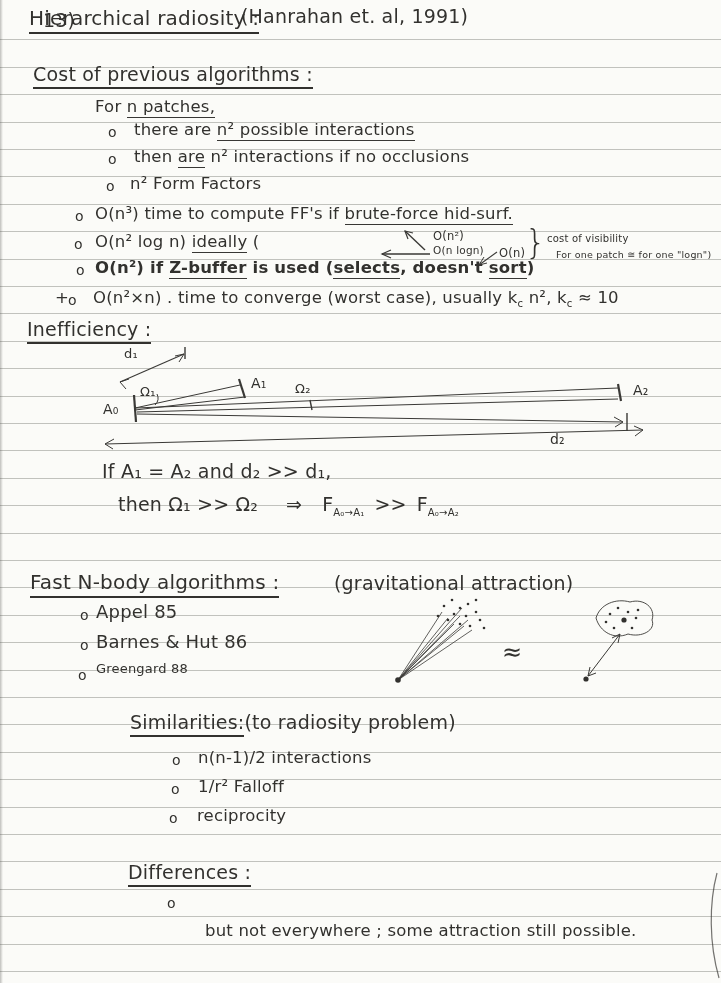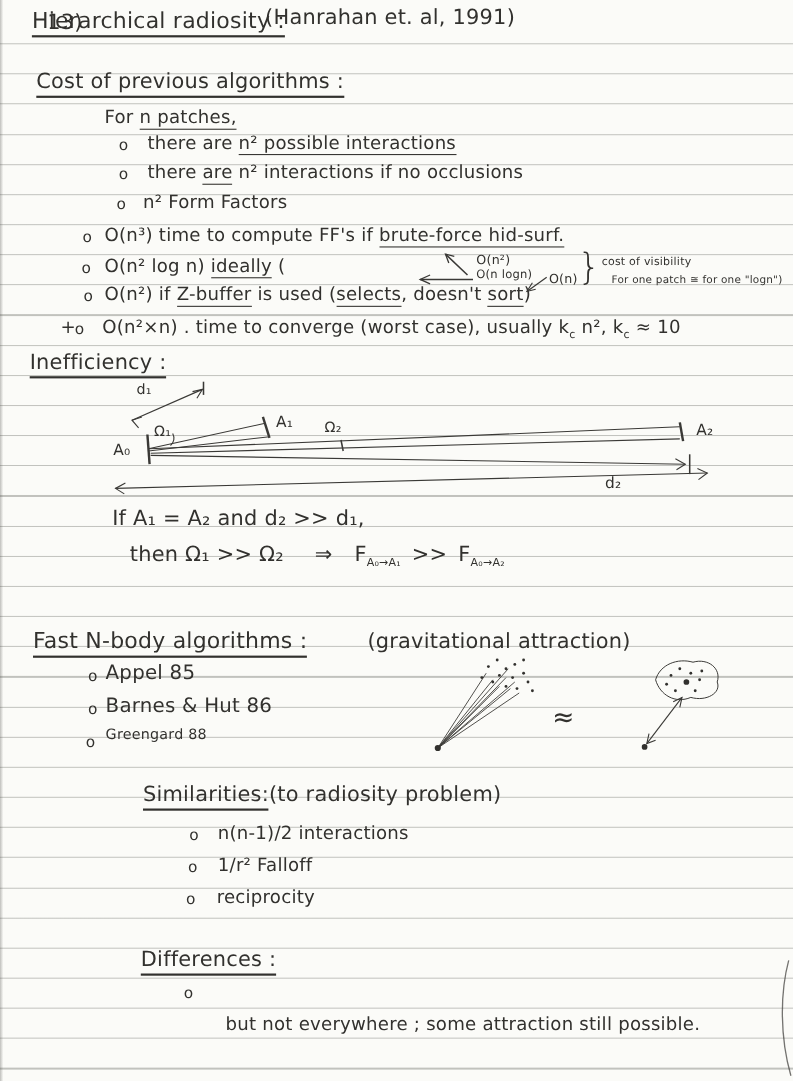--- a/index.html
+++ b/index.html
@@ -42,33 +42,33 @@
   <div class="t h" style="left:241px;top:5px;">(Hanrahan et. al, 1991)</div>
 
   <div class="t h" style="left:33px;top:63px;"><span class="uu">Cost of previous algorithms :</span></div>
 
   <div class="t b" style="left:95px;top:97px;"><span>For </span><span class="u" style="font-weight:normal;">n patches,</span></div>
 
   <div class="t marker" style="left:108px;top:124px;">o</div>
   <div class="t b" style="left:134px;top:120px;"><span>there are </span><span class="u">n² possible interactions</span></div>
 
   <div class="t marker" style="left:108px;top:151px;">o</div>
-  <div class="t b" style="left:134px;top:147px;"><span>there </span><span class="u">are</span><span> n²  interactions if no occlusions</span></div>
+  <div class="t b" style="left:134px;top:147px;"><span>then </span><span class="u">are</span><span> n²  interactions if no occlusions</span></div>
 
   <div class="t marker" style="left:106px;top:178px;">o</div>
   <div class="t b" style="left:130px;top:174px;">n²  Form Factors</div>
 
   <div class="t marker" style="left:75px;top:208px;">o</div>
   <div class="t b" style="left:95px;top:204px;"><span>O(n³) time to compute FF's if </span><span class="u">brute-force hid-surf.</span></div>
 
   <div class="t marker" style="left:74px;top:236px;">o</div>
   <div class="t b" style="left:95px;top:232px;"><span>O(n² log n) </span><span class="u">ideally</span><span>  (</span></div>
 
   <div class="t marker" style="left:76px;top:262px;">o</div>
-  <div class="t b" style="left:95px;top:258px;"><span>O(n²) if </span><span class="u">Z-buffer</span><span> is used  (</span><span class="u">selects</span><span>, doesn't </span><span class="u">sort</span><span>)</span></div>
+  <div class="t b" style="left:95px;top:258px;font-weight:bold;"><span>O(n²) if </span><span class="u">Z-buffer</span><span> is used  (</span><span class="u">selects</span><span>, doesn't </span><span class="u">sort</span><span>)</span></div>
 
   <div class="t b" style="left:55px;top:288px;">+</div>
   <div class="t marker" style="left:68px;top:292px;">o</div>
   <div class="t b" style="left:93px;top:288px;"><span>O(n²×n) . time to converge (worst case), usually k</span><sub>c</sub><span> n², k</span><sub>c</sub><span> ≈ 10</span></div>
 
   <svg style="left:378px;top:226px;" width="135" height="45" viewBox="0 0 135 45">
     <line x1="52" y1="28" x2="4" y2="28" stroke-width="1.4"></line>
     <polyline points="13,24 4,28 13,32" stroke-width="1.2"></polyline>
     <line x1="47" y1="24" x2="27" y2="5" stroke-width="1.4"></line>
     <polyline points="30,13 27,5 35,7" stroke-width="1.2"></polyline>

